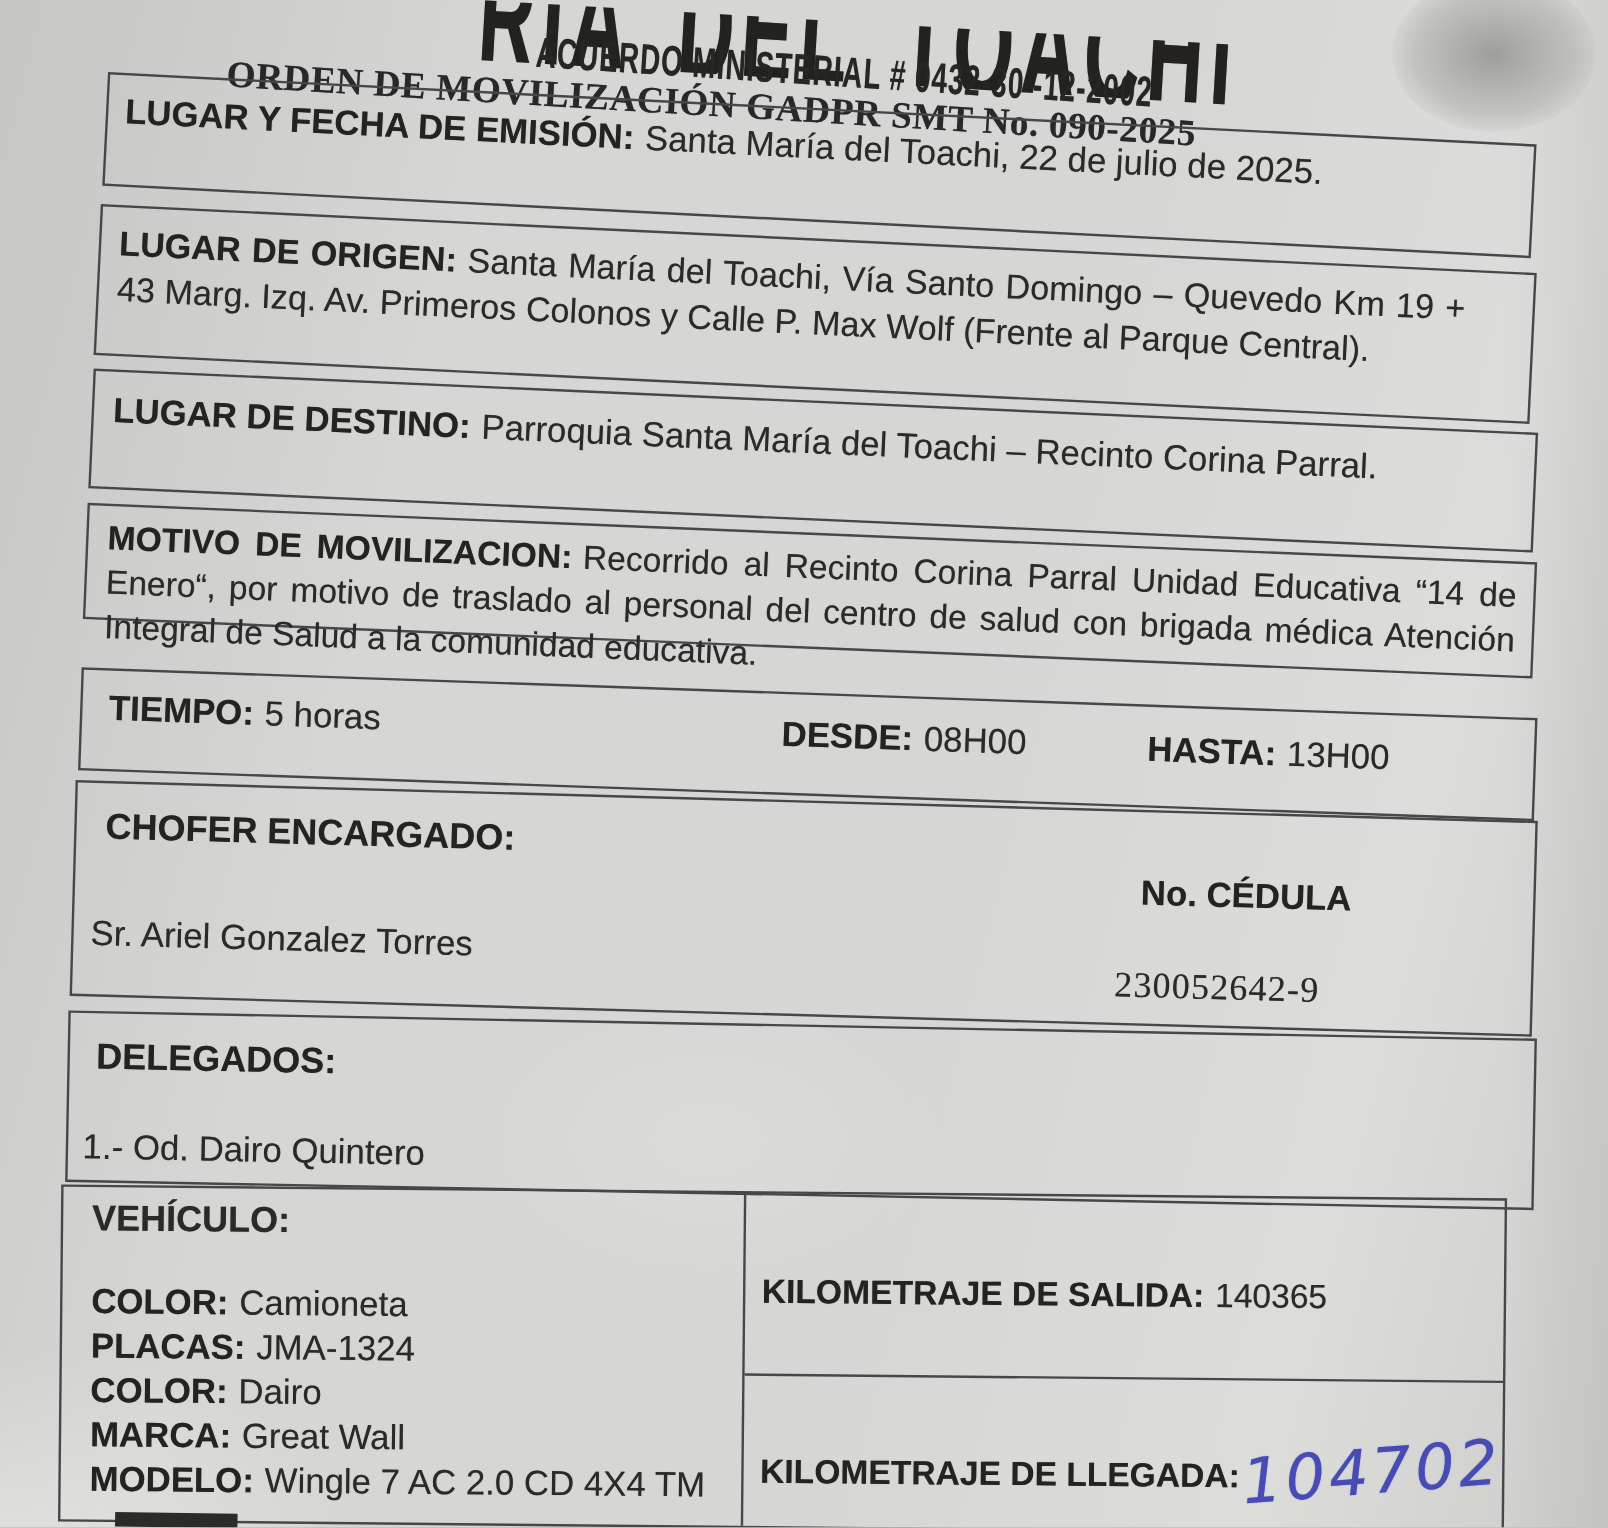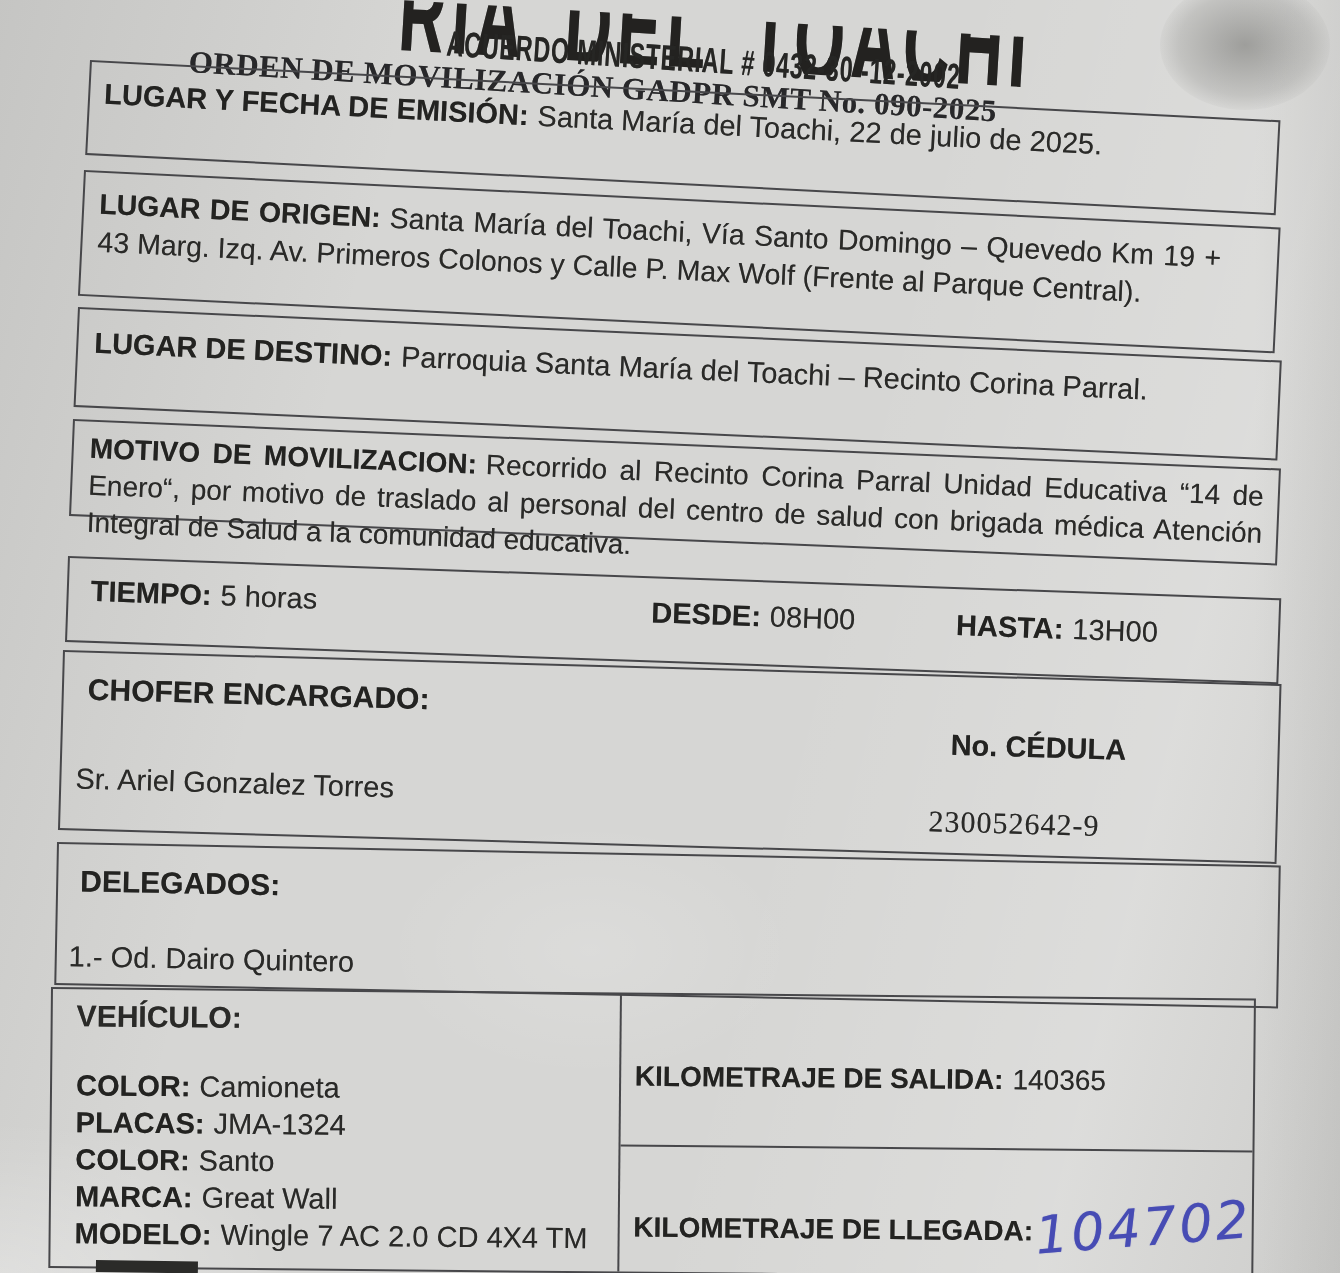--- a/index.html
+++ b/index.html
@@ -125,21 +125,21 @@
     <b class="pos" style="left:22px;top:20px;font-size:30px;">DELEGADOS:</b>
     <span class="pos" style="left:12px;top:96px;"><b></b><span>1.- Od. Dairo Quintero</span></span>
   </div>
 
   <div class="sec boxed b-veh txt">
     <div class="veh-left">
       <div class="veh-title">VEHÍCULO:</div>
       <div class="veh-fields">
         <div><b>COLOR:</b><span class="val">Camioneta</span></div>
         <div><b>PLACAS:</b><span class="val">JMA-1324</span></div>
-        <div><b>COLOR:</b><span class="val">Santo</span></div>
+        <div><b>COLOR:</b><span class="val">Dairo</span></div>
         <div><b>MARCA:</b><span class="val">Great Wall</span></div>
         <div><b>MODELO:</b><span class="val">Wingle 7 AC 2.0 CD 4X4 TM</span></div>
       </div>
     </div>
     <div class="veh-right">
       <div class="km-cell km-salida">
         <b>KILOMETRAJE DE SALIDA:</b><span class="val">140365</span>
       </div>
       <div class="km-cell km-llegada">
         <b>KILOMETRAJE DE LLEGADA:</b><span class="hand">104702</span>

